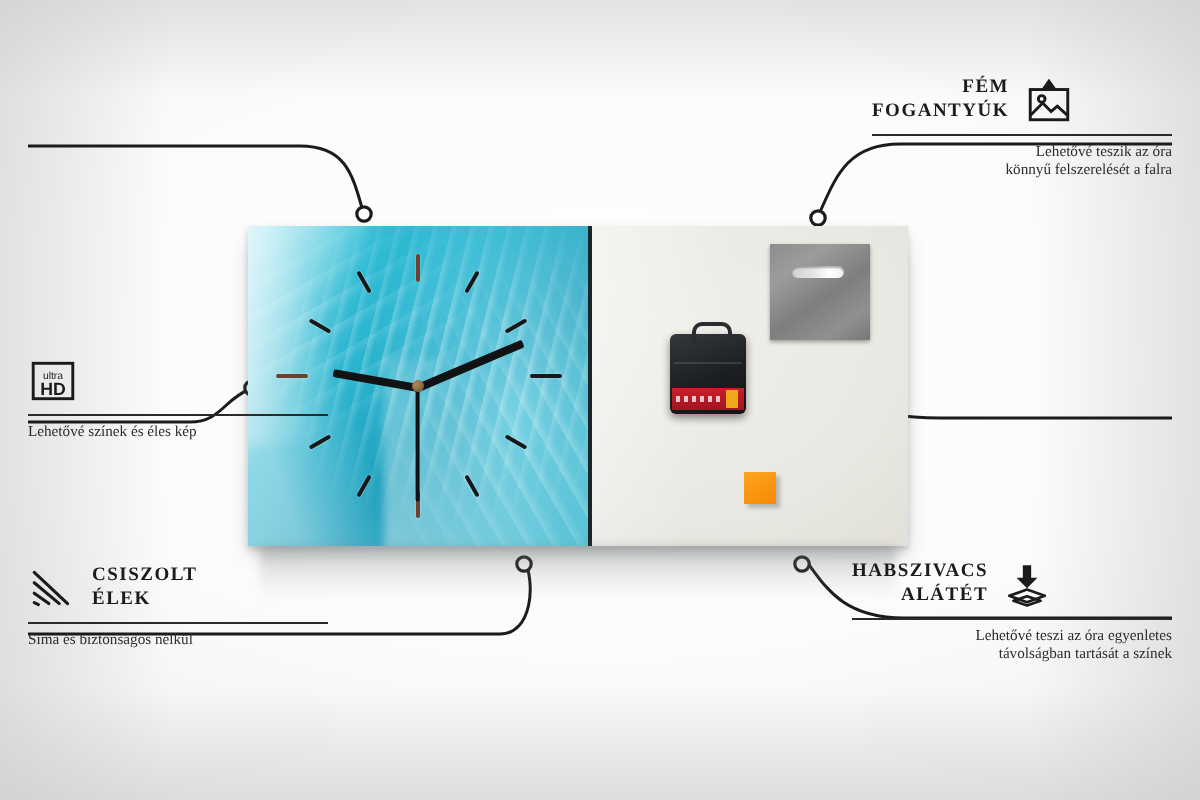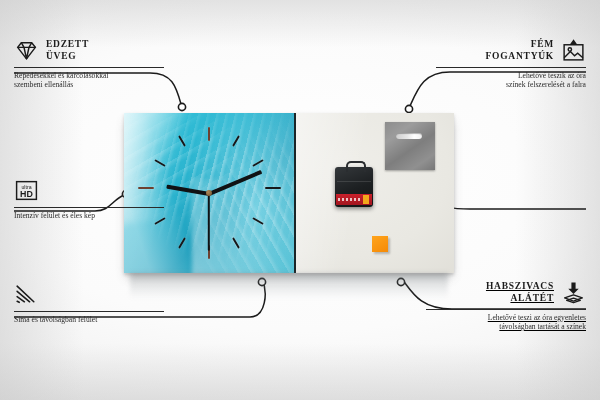--- a/index.html
+++ b/index.html
@@ -144,21 +144,21 @@
     font-size:9.5px;letter-spacing:.75px;line-height:11.5px;
     color:#1b1b1b;font-weight:bold;text-transform:uppercase;white-space:pre-line;
   }
   .co-rule{height:1px;background:#2a2a2a;margin:3.5px 0 3px;}
   .co-desc{
     font-size:7.6px;line-height:9.6px;color:#2c2c2c;white-space:pre-line;
   }
   .left .co-head{justify-content:flex-start;}
   .left .co-title{text-align:left;}
   .left .co-desc{text-align:left;}
-  .right .co-head{justify-content:flex-end;}
+  .right .co-head{}
   .right .co-title{text-align:right;}
   .right .co-desc{text-align:right;}
   .ico{width:25px;height:25px;flex:0 0 25px;display:block;}
 
   svg.wire{position:absolute;left:0;top:0;width:600px;height:400px;pointer-events:none;}
 </style>
 </head>
 <body>
 
 <div id="stage">
@@ -219,77 +219,66 @@
         <div class="mech-loop"></div>
         <div class="mech-seam"></div>
         <div class="mech-label">
           <div class="mech-label-lines"></div>
         </div>
       </div>
       <div class="foam"></div>
     </div>
   </div>
 
-  <div class="callout left" style="left:14px;top:38px;width:150px;">
-    <div class="co-head">
-      <svg class="ico" viewBox="0 0 24 24" fill="none" stroke="#1b1b1b" stroke-width="1.4">
-        <path d="M3.5 9 L7 4.5 H17 L20.5 9 L12 20 Z"></path>
-        <path d="M3.5 9 H20.5 M7 4.5 L9.6 9 L12 20 M17 4.5 L14.4 9 L12 20 M9.6 9 H14.4"></path>
-      </svg>
-      <div class="co-title">EDZETT
-ÜVEG</div>
-    </div>
-    <div class="co-rule"></div>
-    <div class="co-desc">Repedésekkel és karcolásokkal
-szembeni ellenállás</div>
-  </div>
 
   <div class="callout left" style="left:14px;top:178px;width:150px;">
     <div class="co-head">
       <svg class="ico" viewBox="0 0 24 24">
         <rect x="2.5" y="3.5" width="19" height="17" fill="none" stroke="#1b1b1b" stroke-width="1.4"></rect>
         <text x="12" y="11" font-family="Liberation Sans, sans-serif" font-size="5" text-anchor="middle" fill="#1b1b1b">ultra</text>
         <text x="12" y="18.5" font-family="Liberation Sans, sans-serif" font-size="8.5" font-weight="bold" text-anchor="middle" fill="#1b1b1b">HD</text>
       </svg>
     </div>
     <div class="co-rule"></div>
-    <div class="co-desc">Intenzív felület és éles kép</div>
+    <div class="co-desc">Lehetővé színek és éles kép</div>
   </div>
 
   <div class="callout left" style="left:14px;top:282px;width:150px;">
     <div class="co-head">
       <svg class="ico" viewBox="0 0 24 24" stroke="#1b1b1b" stroke-width="1.5" fill="none" stroke-linecap="round">
         <path d="M3 4 L19 19"></path>
         <path d="M3 9 L15 19"></path>
         <path d="M3 14 L10 19"></path>
         <path d="M3 18.5 L5 19.5"></path>
       </svg>
-    </div>
-    <div class="co-rule"></div>
-    <div class="co-desc">Sima és távolságban felület</div>
+      <div class="co-title">CSISZOLT
+ÉLEK</div>
+    </div>
+    <div class="co-rule"></div>
+    <div class="co-desc">Sima és biztonságos nélkül</div>
   </div>
 
   <div class="callout right" style="left:436px;top:38px;width:150px;">
     <div class="co-head">
       <div class="co-title">FÉM
 FOGANTYÚK</div>
       <svg class="ico" viewBox="0 0 24 24" fill="none" stroke="#1b1b1b" stroke-width="1.4">
         <path d="M12 2.5 L9.5 6 H14.5 Z" fill="#1b1b1b"></path>
         <rect x="3" y="6.5" width="18" height="14.5"></rect>
         <circle cx="8.5" cy="11" r="1.6"></circle>
         <path d="M3 19 L9 13 L13 17 L16 14.5 L21 19"></path>
       </svg>
     </div>
     <div class="co-rule"></div>
     <div class="co-desc">Lehetővé teszik az óra
-színek felszerelését a falra</div>
-  </div>
-
-
-  <div class="callout right" style="left:426px;top:280px;width:160px;text-decoration:underline;">
+könnyű felszerelését a falra</div>
+  </div>
+
+
+  <div class="callout right" style="left:426px;top:280px;width:160px;">
     <div class="co-head">
       <div class="co-title">HABSZIVACS
 ALÁTÉT</div>
       <svg class="ico" viewBox="0 0 24 24" fill="none" stroke="#1b1b1b" stroke-width="1.3" stroke-linejoin="round">
         <path d="M10 2.5 H14 V8.5 H17 L12 13.5 L7 8.5 H10 Z" fill="#1b1b1b" stroke="none"></path>
         <path d="M12 14.2 L3.5 17.2 L12 20.3 L20.5 17.2 Z"></path>
         <path d="M12 17.4 L5.5 19.6 L12 21.8 L18.5 19.6 Z"></path>
       </svg>
     </div>
     <div class="co-rule"></div>

